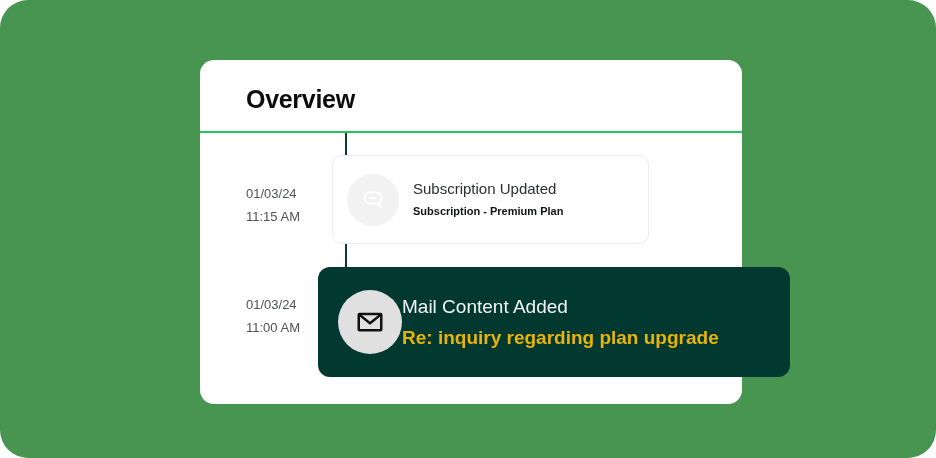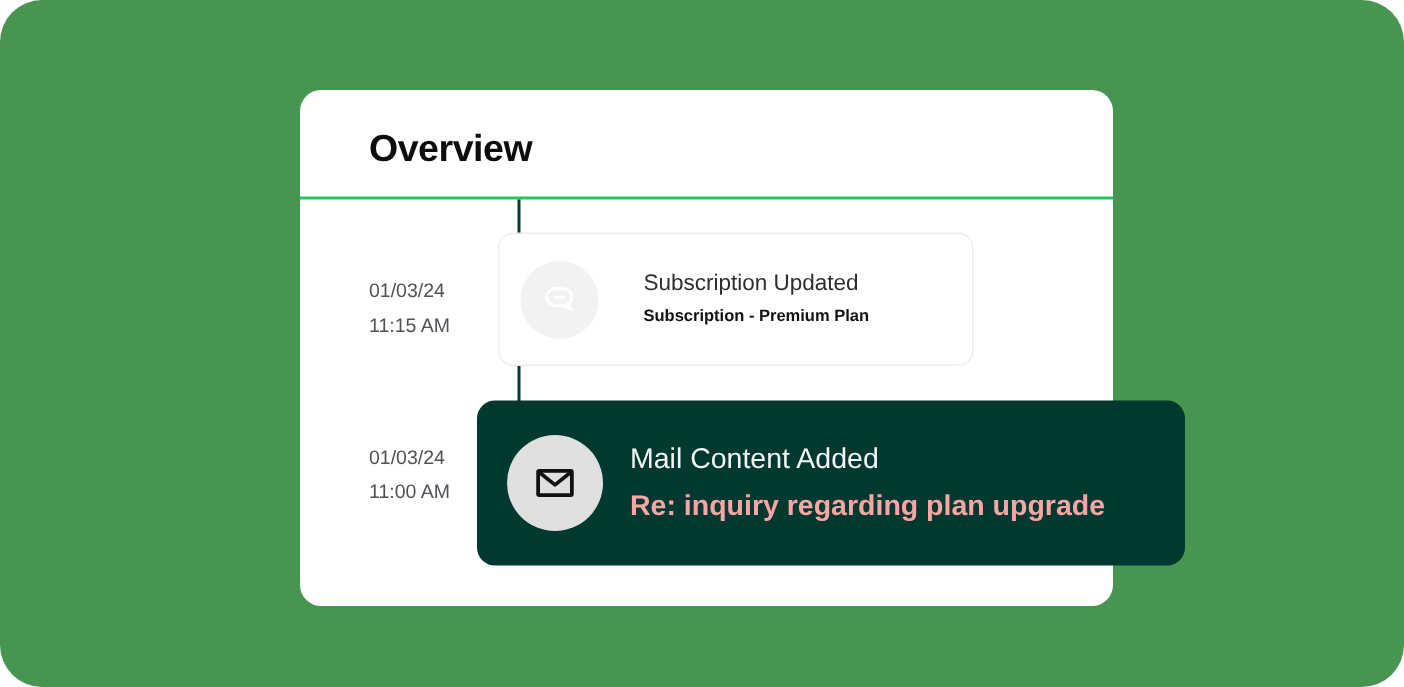--- a/index.html
+++ b/index.html
@@ -97,21 +97,20 @@
     top: 155px;
     width: 317px;
     height: 89px;
     box-sizing: border-box;
     background: #ffffff;
     border: 1px solid #ececee;
     border-radius: 10px;
     display: flex;
     align-items: center;
     padding-left: 14px;
-    gap: 16px;
   }
 
   .avatar-light {
     width: 52px;
     height: 52px;
     border-radius: 50%;
     background: #f2f2f3;
     flex: 0 0 auto;
     display: flex;
     align-items: center;
@@ -160,36 +159,35 @@
     height: 64px;
     border-radius: 50%;
     background: #e0e0e0;
     flex: 0 0 auto;
     display: flex;
     align-items: center;
     justify-content: center;
   }
 
   .event-text-dark {
-    margin-left: 18px;
     display: flex;
     flex-direction: column;
     justify-content: center;
   }
   .event-kind-dark {
     font-size: 19px;
     font-weight: 400;
     color: #f3f5f4;
     line-height: 26px;
     white-space: nowrap;
   }
   .event-title-dark {
     font-size: 19px;
     font-weight: 700;
-    color: #fca5a5;
+    color: #eab308;
     line-height: 26px;
     margin-top: 5px;
     white-space: nowrap;
   }
 
   svg { display: block; }
 </style>
 </head>
 <body>
 

